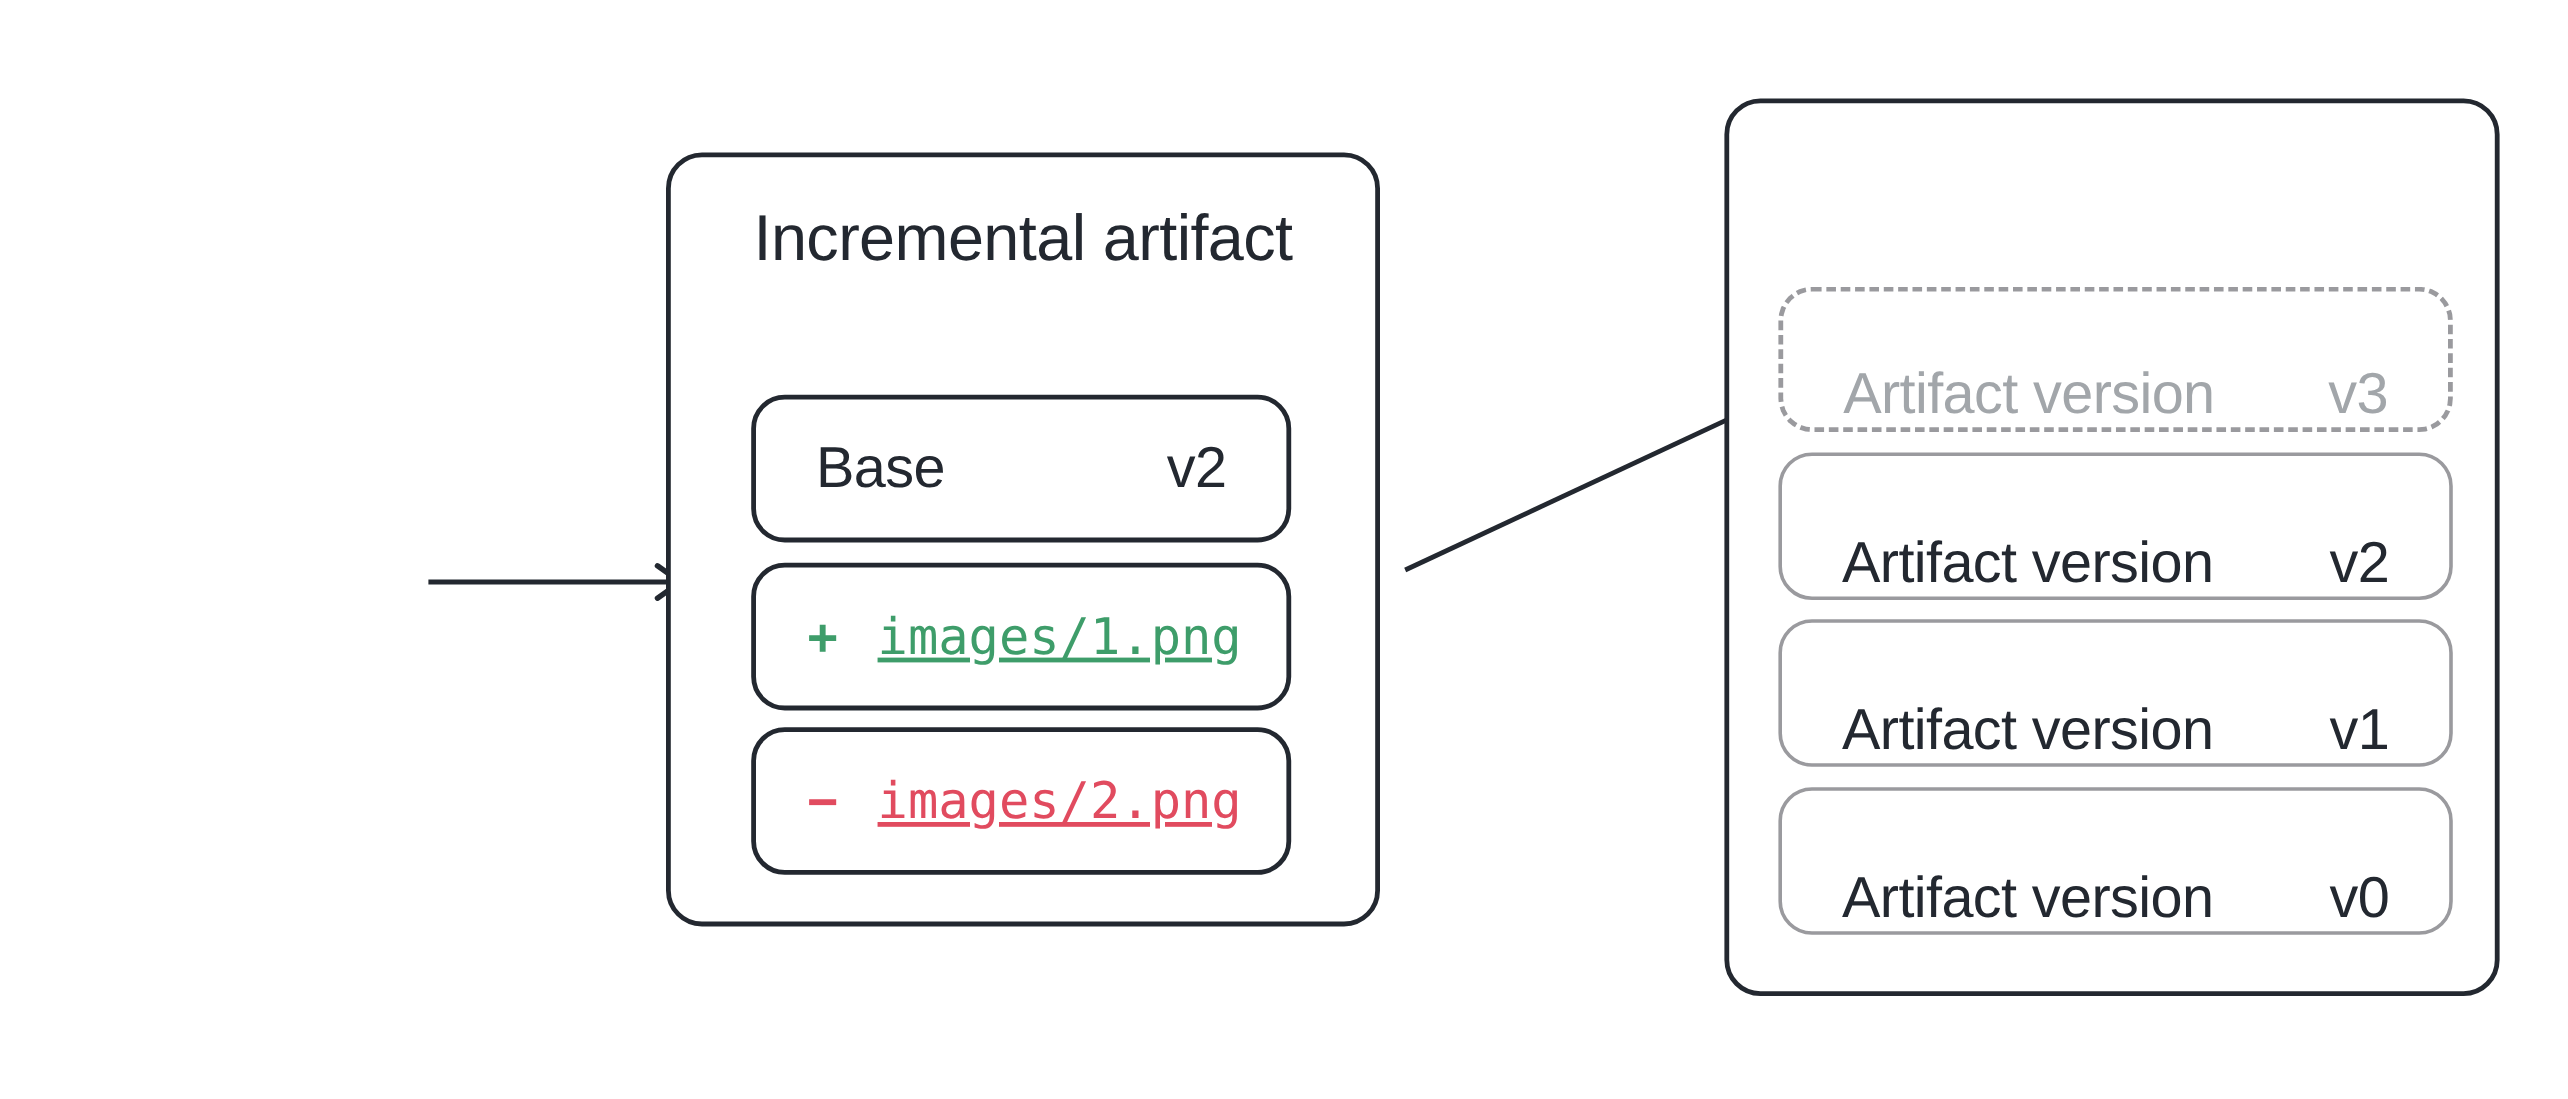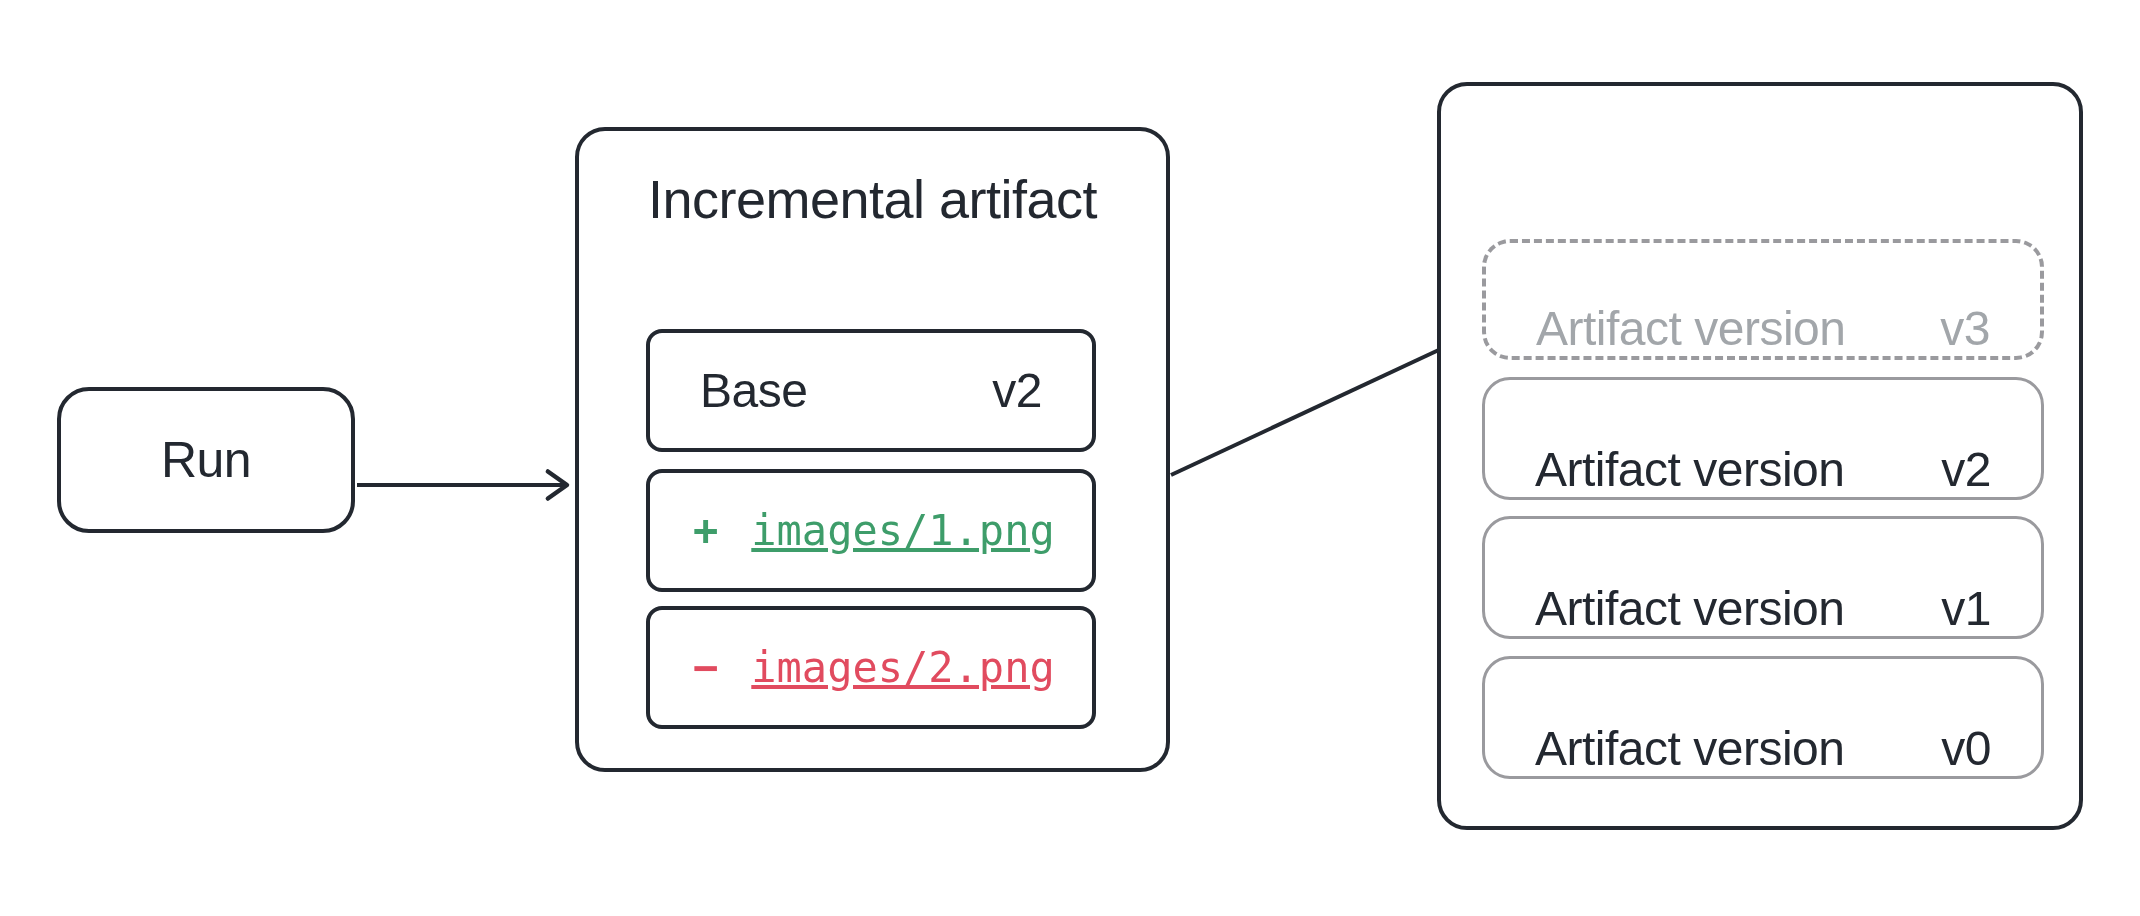--- a/index.html
+++ b/index.html
@@ -24,29 +24,29 @@
   .node{position:absolute;background:var(--background);border:4px solid var(--ink);box-sizing:border-box;}
 
   
   .run{
     left:57px;top:387px;width:298px;height:146px;border-radius:32px;
     display:flex;align-items:center;justify-content:center;
     font-size:50px;letter-spacing:-0.5px;
   }
 
   
-  .inc{left:575px;top:127px;width:595px;height:645px;border-radius:30px;}
+  .inc{left:555px;top:127px;width:595px;height:645px;border-radius:30px;}
   .inc-title{
     position:absolute;left:50%;top:40px;transform:translateX(-50%);
     width:470px;text-align:center;
     font-size:54px;line-height:57px;letter-spacing:-0.5px;
   }
   .inner-row{
     position:absolute;left:67px;width:450px;height:123px;
-    border:4px solid var(--ink);border-radius:16px;box-sizing:border-box;
+    border:4px solid var(--ink);border-radius:28px;box-sizing:border-box;
     display:flex;align-items:center;background:var(--background);
   }
   .row-base{top:198px;justify-content:space-between;padding:0 50px;font-size:48px;letter-spacing:-0.5px;}
   .row-diff{padding-left:43px;font-family:"DejaVu Sans Mono","Liberation Mono",monospace;font-size:42px;}
   .row-add{top:338px;color:var(--added-green);}
   .row-del{top:475px;color:var(--removed-red);}
   .diff-sign{font-weight:700;}
   .diff-path{margin-left:33px;text-decoration:underline;}
 
   
@@ -80,23 +80,20 @@
   <svg class="arrows" viewBox="0 0 2140 916" xmlns="http://www.w3.org/2000/svg">
     <defs>
       <marker id="chevron" markerUnits="userSpaceOnUse" markerWidth="48" markerHeight="36" viewBox="-22 -16 26 32" refX="0" refY="0" orient="auto">
         <path d="M -17,-12 L 0,0 L -17,12" fill="none" stroke="#232830" stroke-width="4" stroke-linecap="round" stroke-linejoin="round"></path>
       </marker>
     </defs>
     <line x1="357" y1="485" x2="567" y2="485" stroke="#232830" stroke-width="4" marker-end="url(#chevron)"></line>
     <line x1="1171" y1="475" x2="1473" y2="334" stroke="#232830" stroke-width="4" marker-end="url(#chevron)"></line>
   </svg>
 
-  <div class="node run">
-    <span>Run</span>
-  </div>
 
   <div class="node inc">
     <div class="inc-title">Incremental artifact</div>
 
     <div class="inner-row row-base">
       <span>Base</span>
       <span>v2</span>
     </div>
 
     <div class="inner-row row-diff row-add">

